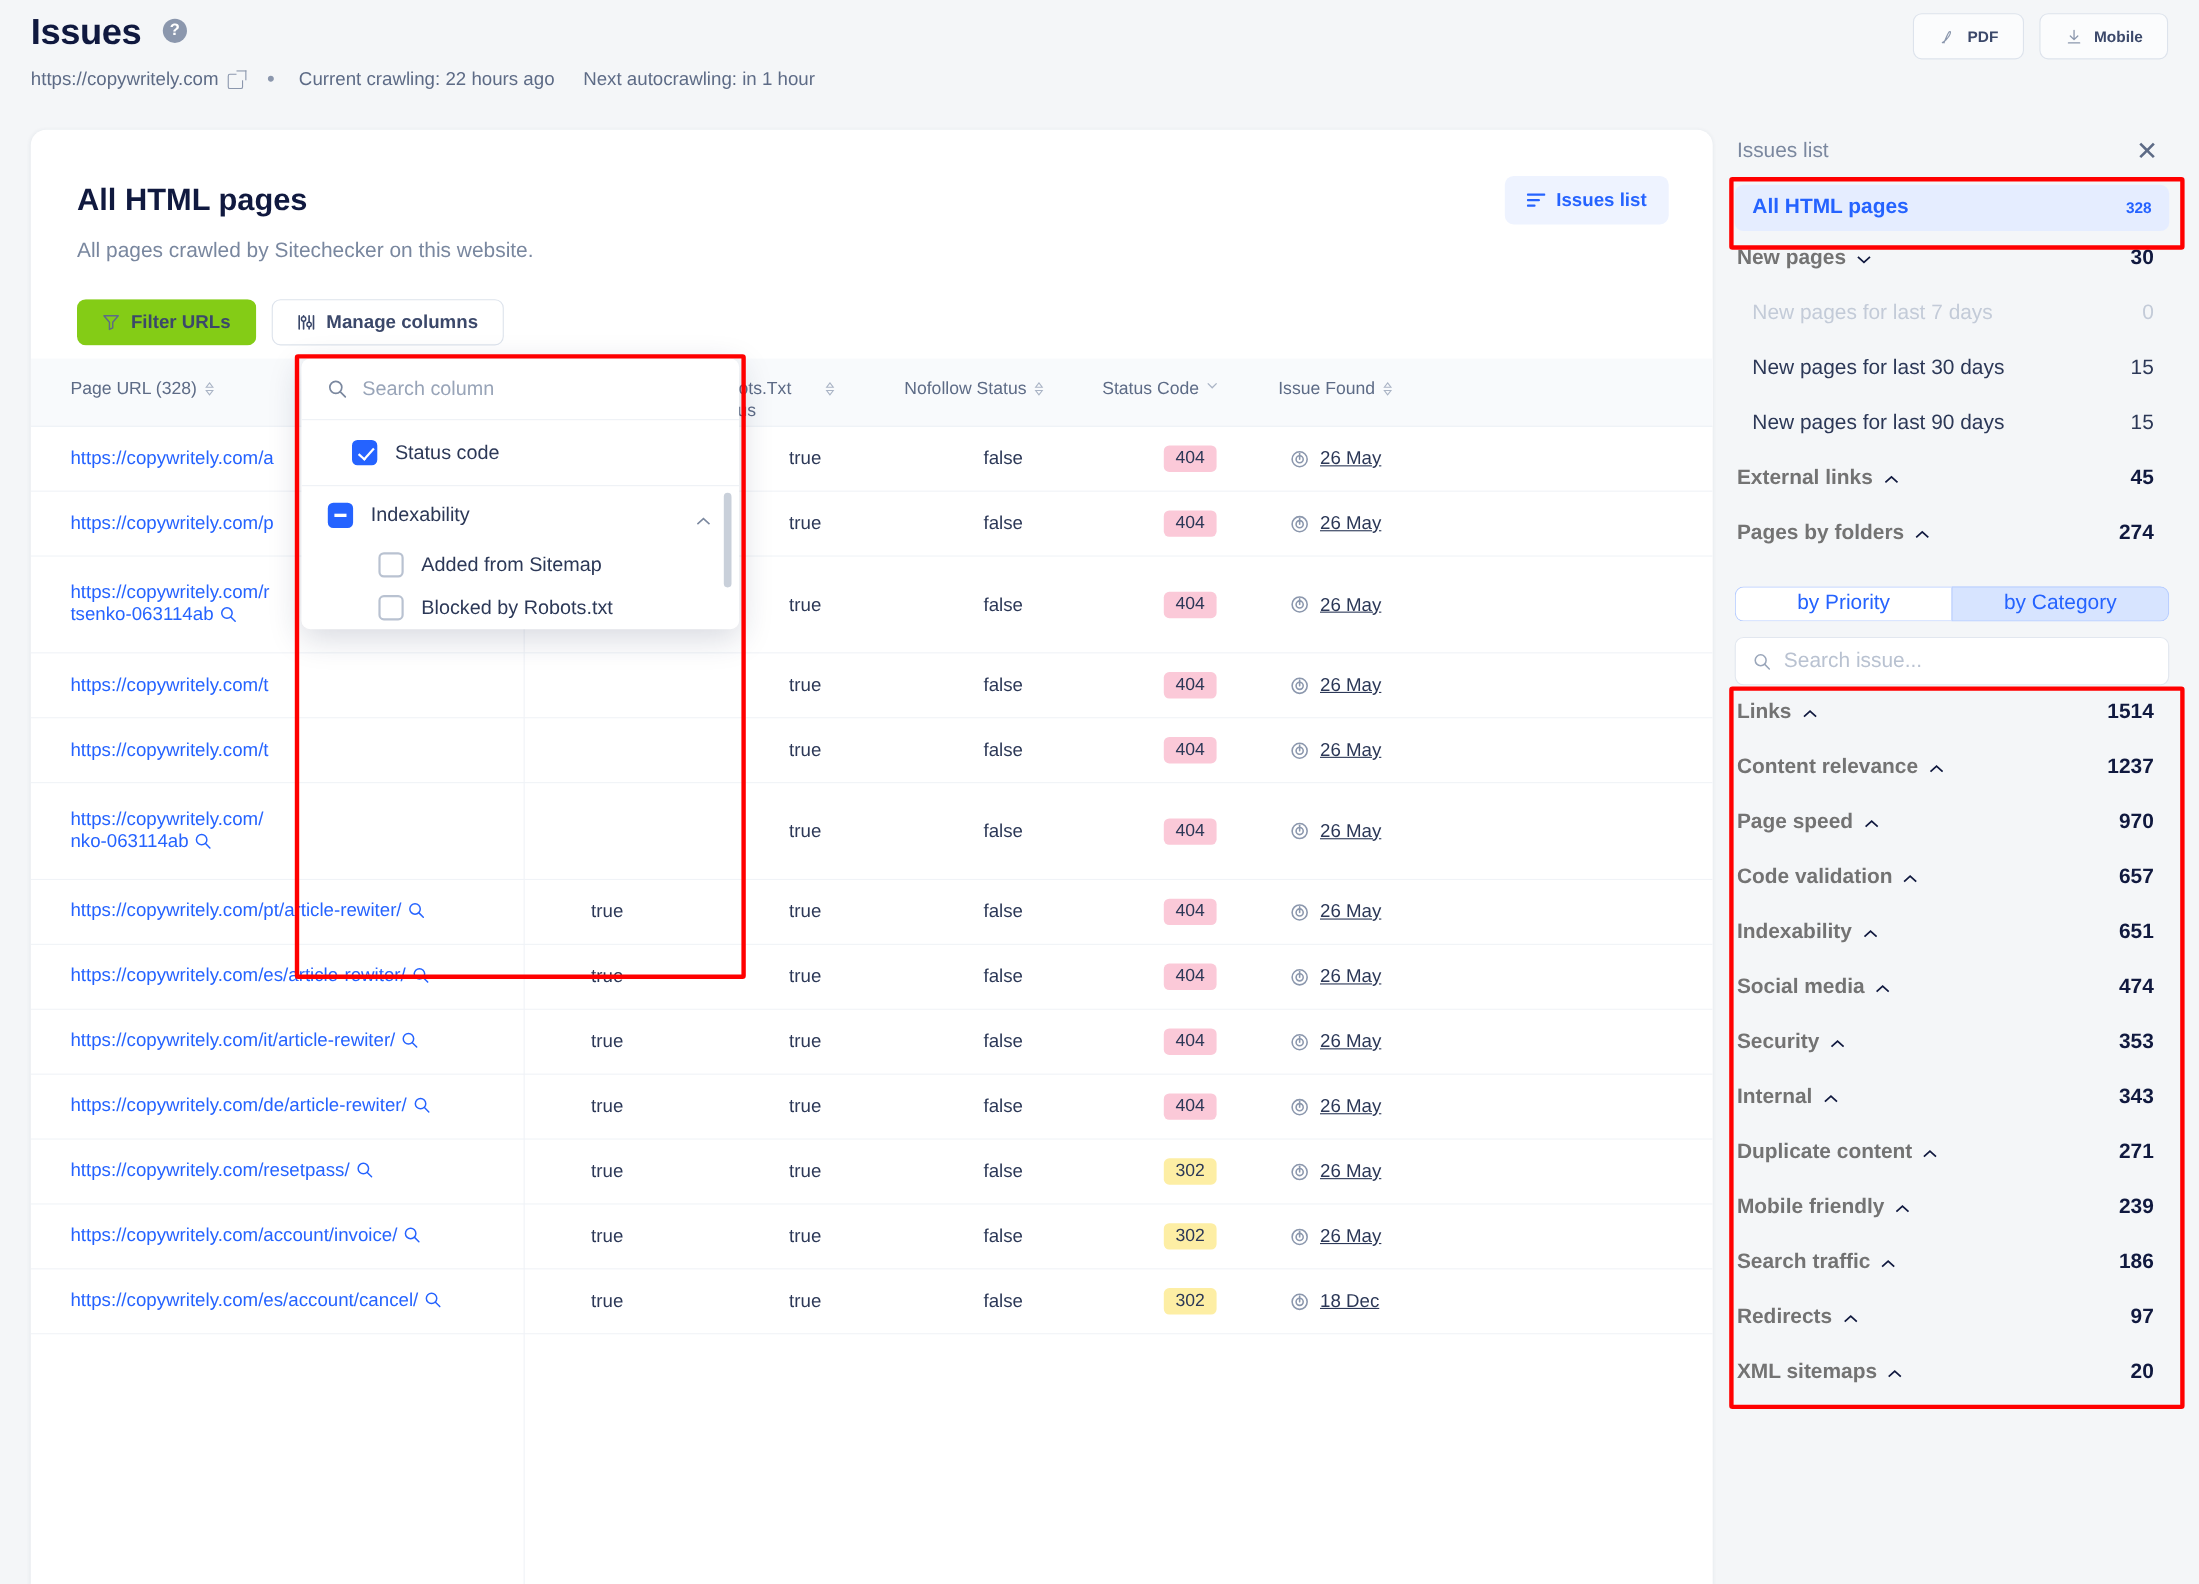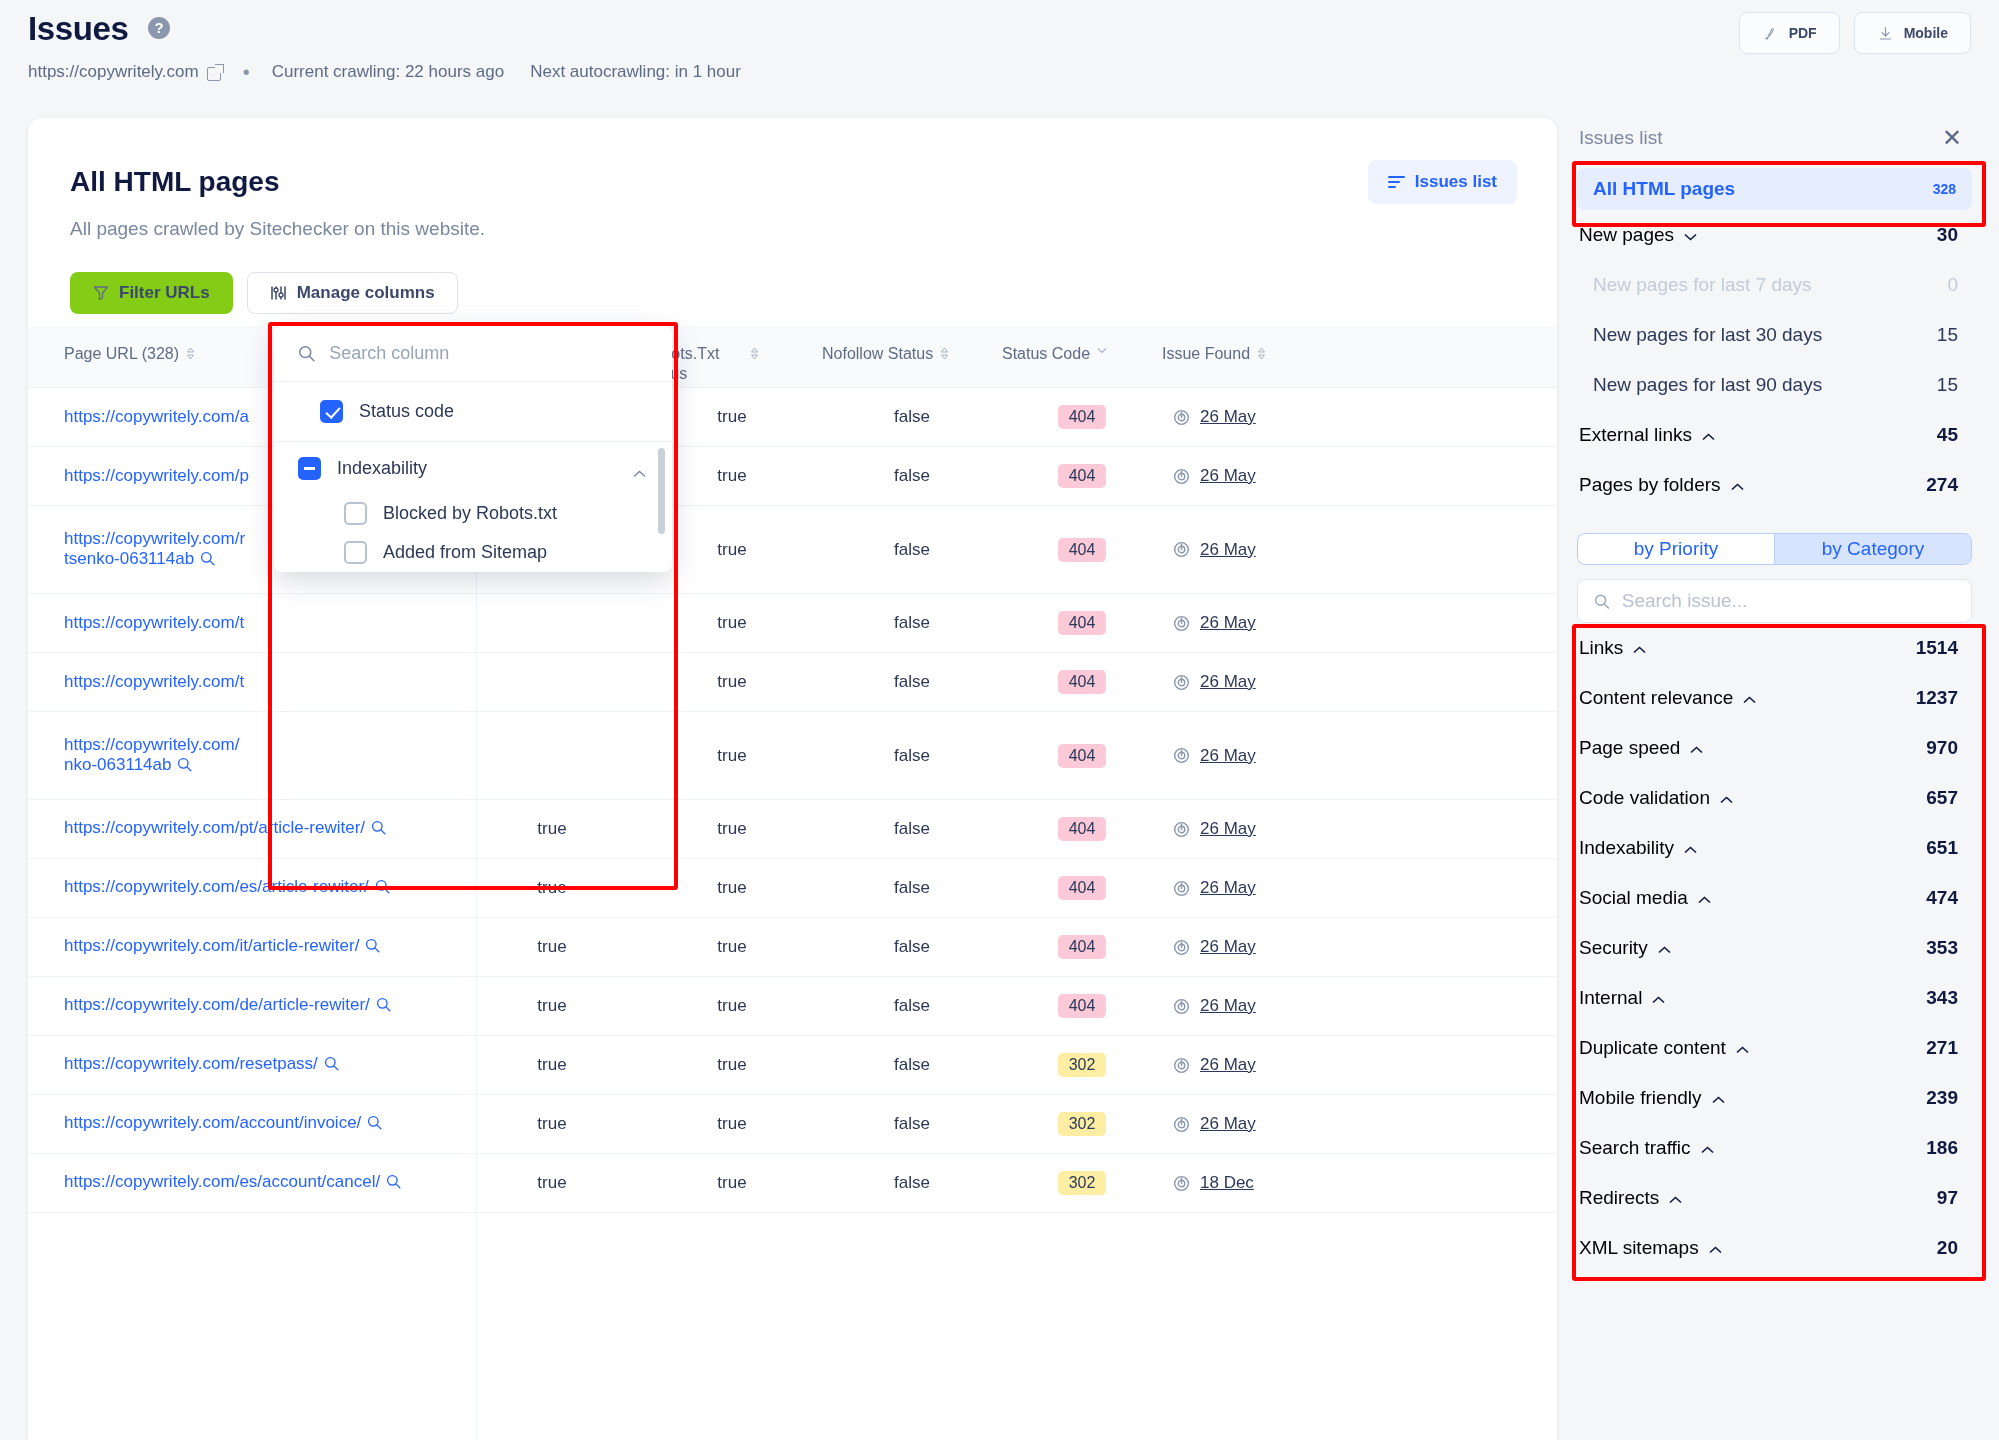--- a/index.html
+++ b/index.html
@@ -169,21 +169,21 @@
     height: 42px; padding: 0 16px; border-radius: 8px; background: #e5edff;
     margin: 10px 0 0 0;
   }
   .rp-selected .lbl { color: #2563ff; font-size: 19px; font-weight: 600; }
   .rp-selected .val { color: #2563ff; font-size: 14px; font-weight: 600; }
 
   .rp-row {
     display: flex; align-items: center; justify-content: space-between;
     height: 50px; padding: 0 14px 0 2px;
   }
-  .rp-row .lbl { display: flex; align-items: center; gap: 10px; font-size: 19px; font-weight: 400; color: #000000; }
+  .rp-row .lbl { display: flex; align-items: center; gap: 10px; font-size: 19px; font-weight: 700; color: #737373; }
   .rp-row .val { font-size: 19px; font-weight: 700; color: #10193f; }
   .rp-row.sub .lbl { font-weight: 400; font-size: 19px; color: #2c3857; padding-left: 14px; }
   .rp-row.sub .val { font-weight: 400; font-size: 19px; color: #2c3857; }
   .rp-row.sub.muted .lbl, .rp-row.sub.muted .val { color: #c3cbd8; }
   .rp-row.cat { height: 50px; }
 
   .seg { display: flex; margin: 23px 0 0 0; height: 32px; border-radius: 8px; overflow: hidden; }
   .seg div {
     flex: 1; display: flex; align-items: center; justify-content: center;
     font-size: 19px; font-weight: 500; color: #2563ff; cursor: pointer;
@@ -564,25 +564,25 @@
           </div>
           <div class="dd-row group">
             <span class="cb indet"></span>
             <span>Indexability</span>
             <span class="dd-chevron"><svg width="13" height="8" viewBox="0 0 13 8">
                 <path d="M1 6.5 6.5 1.5 12 6.5" fill="none" stroke="#7b889f" stroke-width="1.4"></path>
               </svg></span>
           </div>
           <div class="dd-row child">
             <span class="cb"></span>
-            <span>Blocked by Robots.txt</span>
+            <span>Added from Sitemap</span>
           </div>
           <div class="dd-row child">
             <span class="cb"></span>
-            <span>Added from Sitemap</span>
+            <span>Blocked by Robots.txt</span>
           </div>
         </div>
       <div class="dd-scroll"></div>
     </div>
   </div>
 
   <div class="rpanel">
     <div class="rp-head">
       <span class="rp-title">Issues list</span>
       <span class="rp-close">✕</span>

